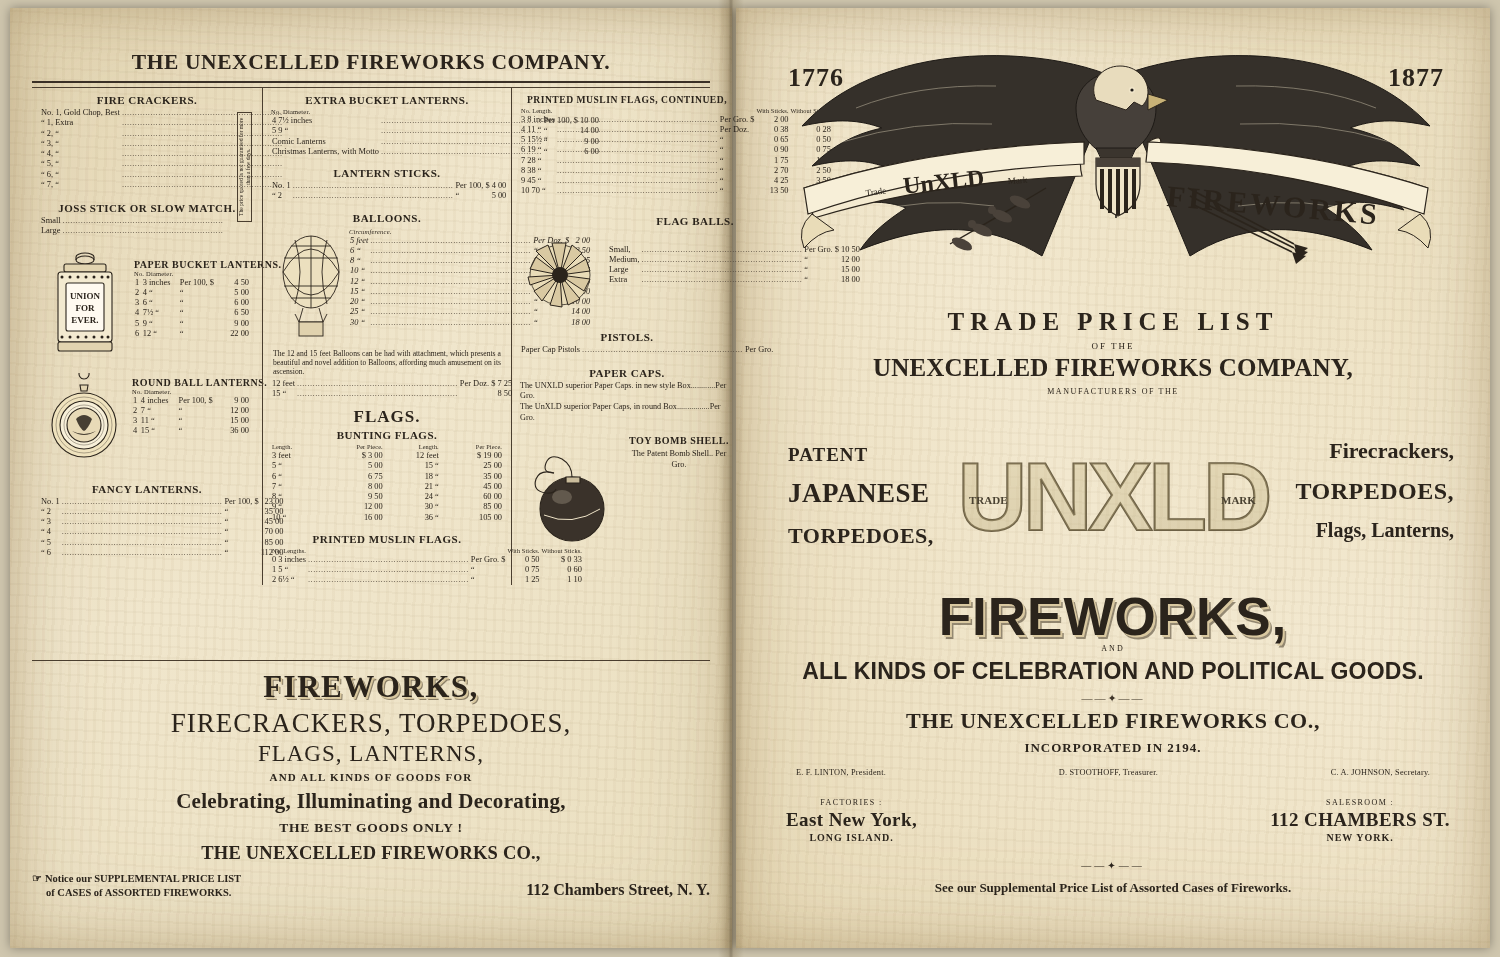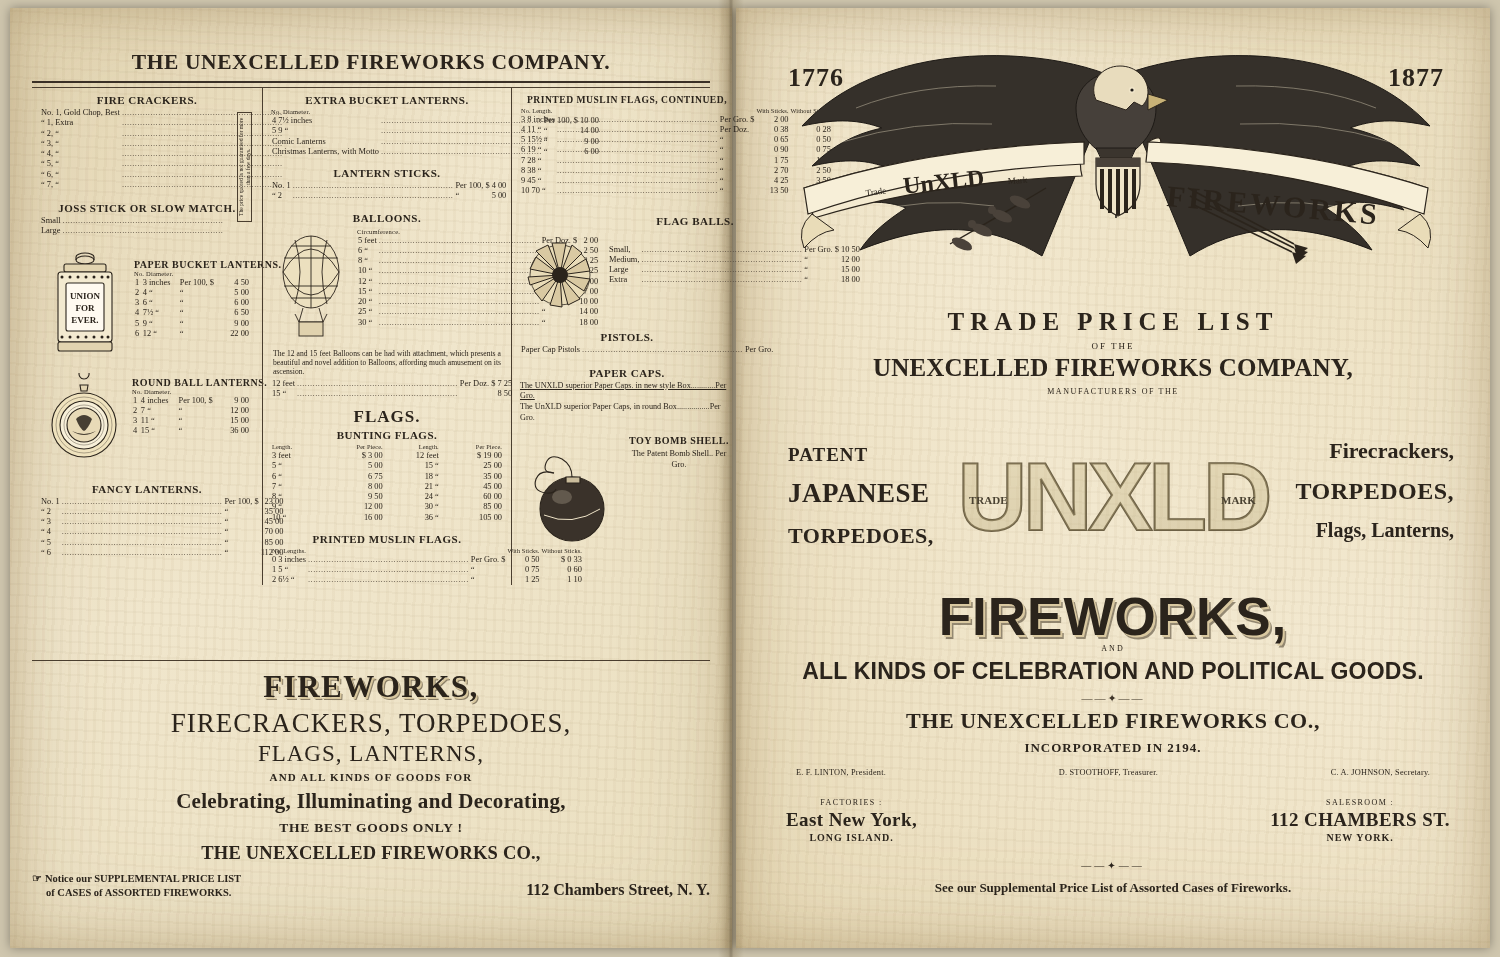--- a/index.html
+++ b/index.html
@@ -453,21 +453,21 @@
                 <path d="M54 10 q-10 32 0 64"></path>
                 <path d="M11 28 h54"></path>
                   <path d="M11 56 h54"></path>
                 <path d="M18 16 h40"></path>
                   <path d="M18 68 h40"></path>
                 <path d="M30 78 l-4 14 h24 l-4 -14"></path>
                 <rect x="26" y="92" width="24" height="14" fill="#e0d2ae"></rect>
                 <path d="M26 92 l-4 -8 M50 92 l4 -8"></path>
               </g>
             </svg>
-            <div style="position:absolute;left:86px;top:2px;width:128px;">
+            <div style="position:absolute;left:78px;top:2px;width:128px;font-style:italic;">
               <div class="tiny-h" style="text-align:left;">Circumference.</div>
               <table class="price">
                 <tbody>
                     <tr>
                       <td>5 feet</td>
                       <td class="dots"></td>
                       <td>Per Doz. $</td>
                       <td class="num">2 00</td>
                     </tr>
                 <tr>
@@ -758,21 +758,21 @@
             <tbody>
                 <tr>
                   <td class="lbl">Paper Cap Pistols</td>
                   <td class="dots"></td>
                   <td>Per Gro.</td>
                 </tr>
           </tbody>
             </table>
 
           <div class="sec-h" style="margin-top:12px;">PAPER CAPS.</div>
-          <div style="font-size:8.2px;line-height:1.25;text-decoration:underline;">The UNXLD superior Paper Caps. in new style Box............Per Gro.</div>
+          <div style="font-size:8.2px;line-height:1.25;">The UNXLD superior Paper Caps. in new style Box............Per Gro.</div>
           <div style="font-size:8.2px;line-height:1.25;margin-top:1px;">The UnXLD superior Paper Caps, in round Box................Per Gro.</div>
 
           <div style="position:relative;height:110px;margin-top:12px;">
             <div style="position:absolute;right:0;top:0;width:110px;text-align:center;">
               <div class="sec-h" style="margin:0;font-size:10px;">TOY BOMB SHELL.</div>
               <div style="font-size:8.3px;line-height:1.3;margin-top:3px;">The Patent Bomb Shell.. Per Gro.</div>
             </div>
             <svg class="art" width="104" height="108" viewBox="0 0 104 108" style="position:absolute;left:0;top:4px;">
               <g fill="none" stroke="#2b241c" stroke-width="1.1">
                 <circle cx="52" cy="66" r="32" fill="#3a322a"></circle>

